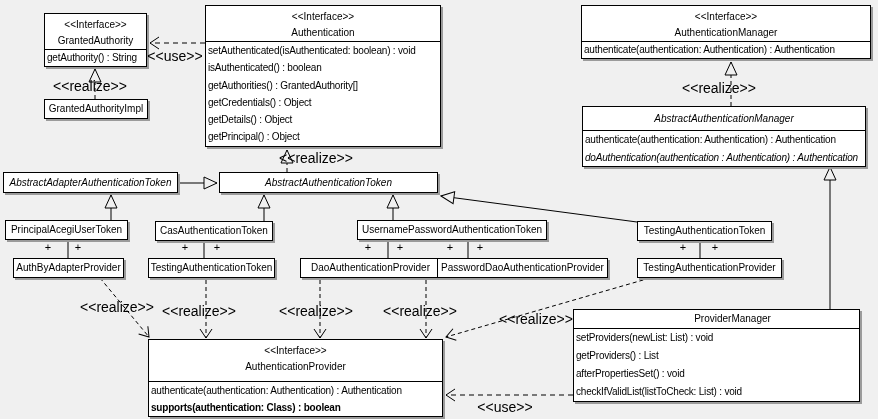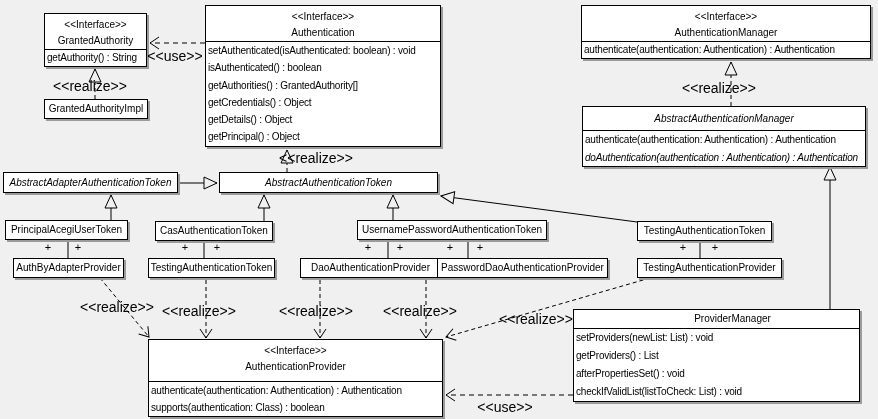--- a/index.html
+++ b/index.html
@@ -175,21 +175,21 @@
     <span>TestingAuthenticationProvider</span>
   </div>
 
   <div class="box" style="left:148px;top:339px;width:295px;">
     <div class="hdr rule" style="height:41px;">
       <div class="stereo">&lt;&lt;Interface&gt;&gt;</div>
       <div class="cname">AuthenticationProvider</div>
     </div>
     <div class="methods">
       <div class="m" style="height:17px;line-height:17px;">authenticate(authentication: Authentication) : Authentication</div>
-      <div class="m" style="height:17px;line-height:17px;">supports(authentication: Class) : boolean</div>
+      <div class="m" style="height:17px;line-height:17px;font-weight:bold;">supports(authentication: Class) : boolean</div>
     </div>
   </div>
 
   <div class="box" style="left:573px;top:309px;width:287px;">
     <div class="hdr rule one" style="height:18px;padding-left:32px;">ProviderManager</div>
     <div class="methods">
       <div class="m" style="height:18px;line-height:18px;">setProviders(newList: List) : void</div>
       <div class="m" style="height:18px;line-height:18px;">getProviders() : List</div>
       <div class="m" style="height:18px;line-height:18px;">afterPropertiesSet() : void</div>
       <div class="m" style="height:18px;line-height:18px;">checkIfValidList(listToCheck: List) : void</div>

